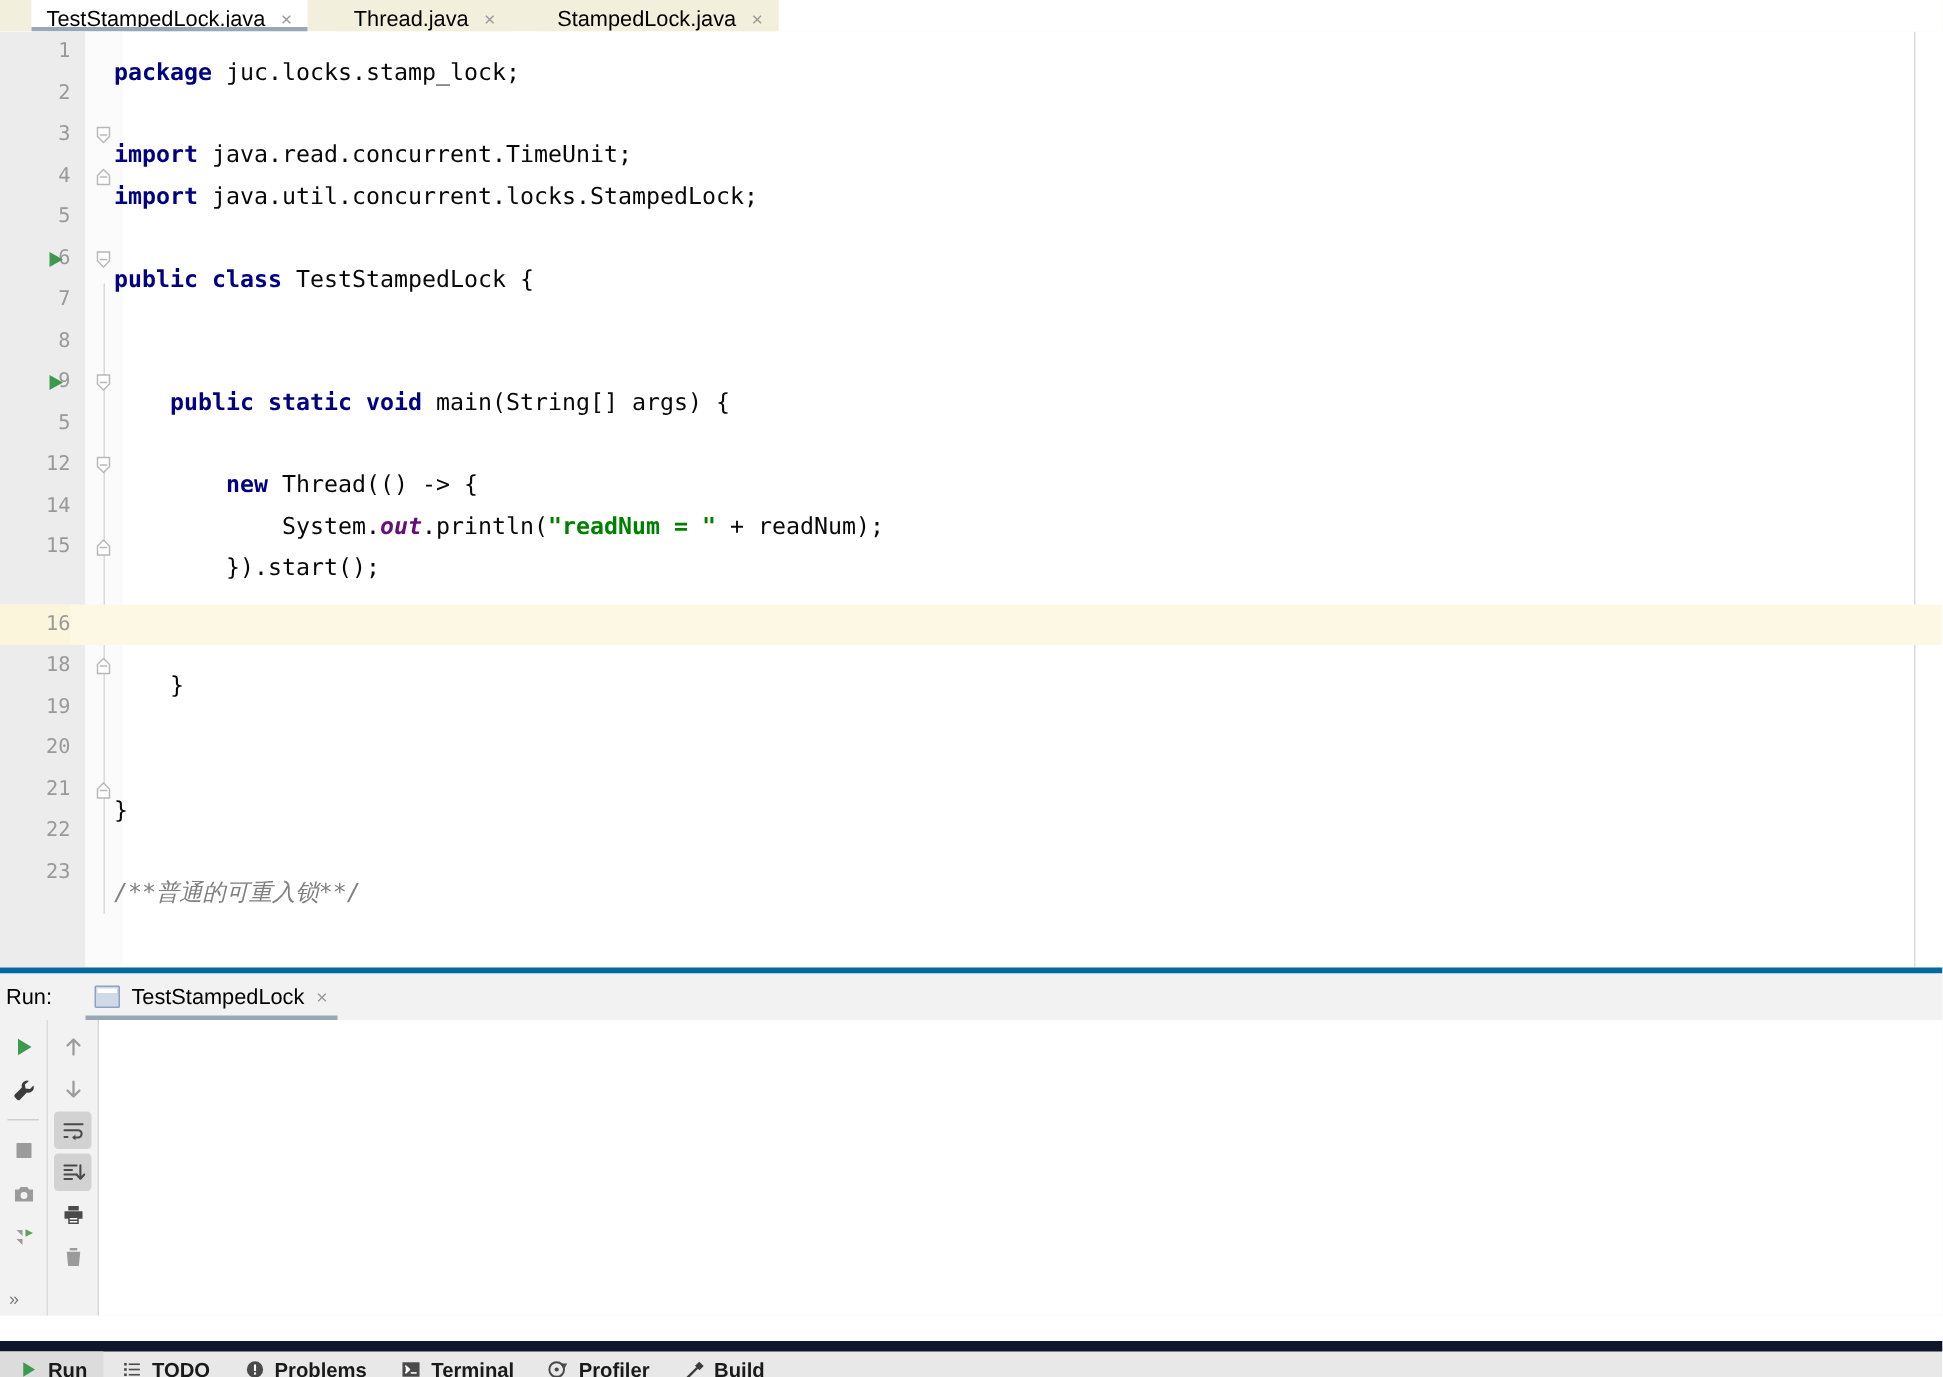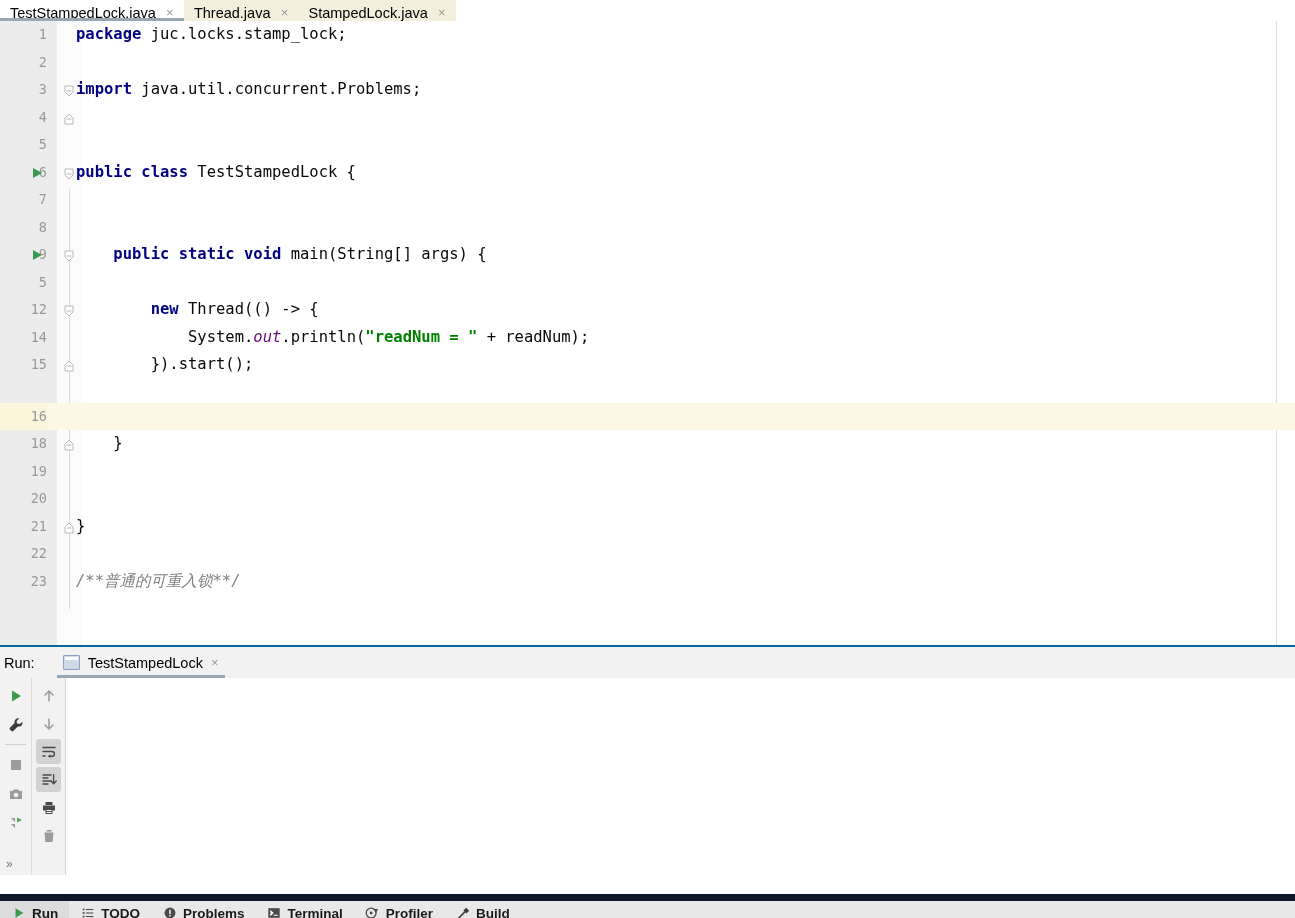--- a/index.html
+++ b/index.html
@@ -24,20 +24,21 @@
   .tabbar-rest { flex: 1; background: #ffffff; }
   .tab {
     display: flex; align-items: center;
     padding: 4px 8px 0 10px;
     font-size: 14.5px;
     color: #000000;
     background: #f2efdd;
     cursor: default;
     position: relative;
     white-space: nowrap;
+    margin-left: 21px;
   }
   .tab.active { background: #ffffff; }
   .tab.active::after {
     content: ""; position: absolute; left: 0; right: 0; bottom: 0;
     height: 3px; background: #9aa7b5;
   }
   .tab-label { margin-right: 8px; }
   .tab-close {
     font-size: 13px; color: #9a9a9a; line-height: 1;
     width: 12px; text-align: center;
@@ -89,39 +90,39 @@
     width: 0; height: 0;
     border-left: 9px solid #3c9a4e;
     border-top: 5.5px solid transparent;
     border-bottom: 5.5px solid transparent;
   }
   .foldmark {
     position: absolute; left: 63px; top: 8px;
     width: 12px; height: 13px;
   }
   .code {
-    position: absolute; left: 76px; top: 0;
+    position: absolute; left: 76px; top: 14px;
     height: 27.5px; line-height: 27.5px;
     font-family: "DejaVu Sans Mono", monospace;
     font-size: 15.5px;
     color: #080808;
     white-space: pre;
   }
   .kw   { color: #000080; font-weight: bold; }
   .str  { color: #008000; font-weight: bold; }
-  .field{ color: #660e7a; font-style: italic; font-weight: normal; }
+  .field{ color: #660e7a; font-style: italic; font-weight: bold; }
   .lvar { color: #8c62b0; }
   .cmt  { color: #808080; font-style: italic; }
   .plain{ color: #080808; }
 
   
   .runwin {
     position: absolute; left: 0; top: 645px; width: 1295px; height: 228px;
     background: #f2f2f2;
-    border-top: 2px solid #0369a1;
+    border-top: 4px solid #0369a1;
   }
   .runheader {
     position: absolute; left: 0; top: 0; width: 1295px; height: 31px;
     background: #f2f2f2;
     display: flex; align-items: center;
   }
   .runheader-label {
     font-size: 14.5px; color: #000000; margin-left: 4px; margin-right: 22px;
   }
   .runtab {
@@ -227,28 +228,29 @@
         <div class="line">
           <div class="lineno">2</div>
           <div class="code"></div>
         </div>
         <div class="line">
           <div class="lineno">3</div>
           <div class="foldmark"><svg width="12" height="13" viewBox="0 0 12 13">
               <path d="M2 1 h8 v6 l-4 4 l-4 -4 Z" fill="#ffffff" stroke="#b8b8b8" stroke-width="1"></path>
               <path d="M3.5 6 h5" stroke="#b8b8b8" stroke-width="1"></path>
             </svg></div>
-          <div class="code"><span class="kw">import</span><span class="plain"> java.util.concurrent.Problems;</span></div>
+          <div class="code"><span class="kw">import</span><span class="plain"> java.read.concurrent.TimeUnit;</span></div>
         </div>
         <div class="line">
           <div class="lineno">4</div>
           <div class="foldmark"><svg width="12" height="13" viewBox="0 0 12 13">
               <path d="M6 1 l4 4 v6 h-8 v-6 Z" fill="#ffffff" stroke="#b8b8b8" stroke-width="1"></path>
               <path d="M3.5 6 h5" stroke="#b8b8b8" stroke-width="1"></path>
             </svg></div>
+          <div class="code"><span class="kw">import</span><span class="plain"> java.util.concurrent.locks.StampedLock;</span></div>
         </div>
         <div class="line">
           <div class="lineno">5</div>
           <div class="code"></div>
         </div>
         <div class="line">
           <div class="lineno">6</div>
           <div class="runmark"></div>
           <div class="foldmark"><svg width="12" height="13" viewBox="0 0 12 13">
               <path d="M2 1 h8 v6 l-4 4 l-4 -4 Z" fill="#ffffff" stroke="#b8b8b8" stroke-width="1"></path>

